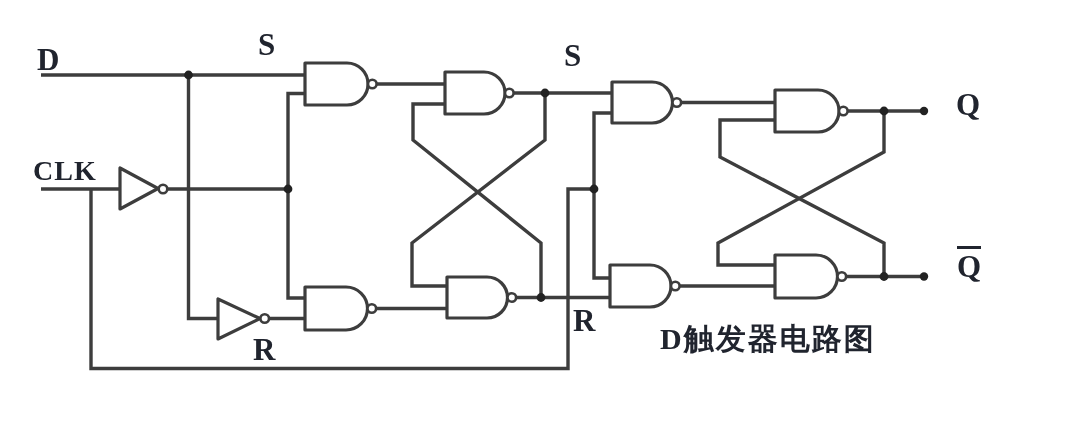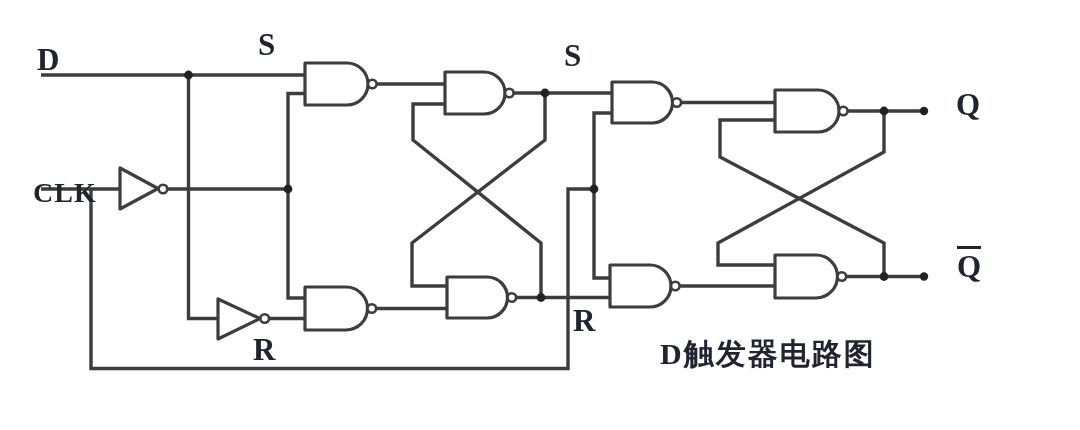--- a/index.html
+++ b/index.html
@@ -13,21 +13,21 @@
   .stage svg{position:absolute;left:0;top:0;}
   .lbl{
     position:absolute;
     font-weight:bold;
     color:#20242e;
     line-height:1;
     white-space:nowrap;
     font-family:"Liberation Serif","DejaVu Serif",serif;
   }
   .sig{font-size:31px;}
-  .clk{font-size:28px;letter-spacing:1px;margin-top:22px;}
+  .clk{font-size:28px;letter-spacing:1px;}
   .overline{display:inline-block;border-top:3px solid #20242e;padding-top:2px;}
   .caption{font-size:30px;letter-spacing:2px;}
   .wire{fill:none;stroke:#3d3d3d;stroke-width:3.4;stroke-linejoin:miter;stroke-linecap:butt;}
   .gate{fill:#ffffff;stroke:#3d3d3d;stroke-width:3.2;stroke-linejoin:round;}
   .bubble{fill:#ffffff;stroke:#3d3d3d;stroke-width:2.6;}
   .jdot{fill:#222222;stroke:none;}
 </style>
 </head>
 <body>
 
@@ -117,14 +117,14 @@
   </svg>
 
   <span class="lbl sig" style="left:37px;top:44px;">D</span>
   <span class="lbl clk" style="left:33px;top:157px;">CLK</span>
   <span class="lbl sig" style="left:258px;top:29px;">S</span>
   <span class="lbl sig" style="left:564px;top:40px;">S</span>
   <span class="lbl sig" style="left:253px;top:334px;">R</span>
   <span class="lbl sig" style="left:573px;top:305px;">R</span>
   <span class="lbl sig" style="left:956px;top:89px;">Q</span>
   <span class="lbl sig" style="left:957px;top:246px;"><span class="overline">Q</span></span>
-  <span class="lbl caption" style="left:660px;top:339px;">D触发器电路图</span>
+  <span class="lbl caption" style="left:660px;top:324px;">D触发器电路图</span>
 </div>
 
 </body></html>

